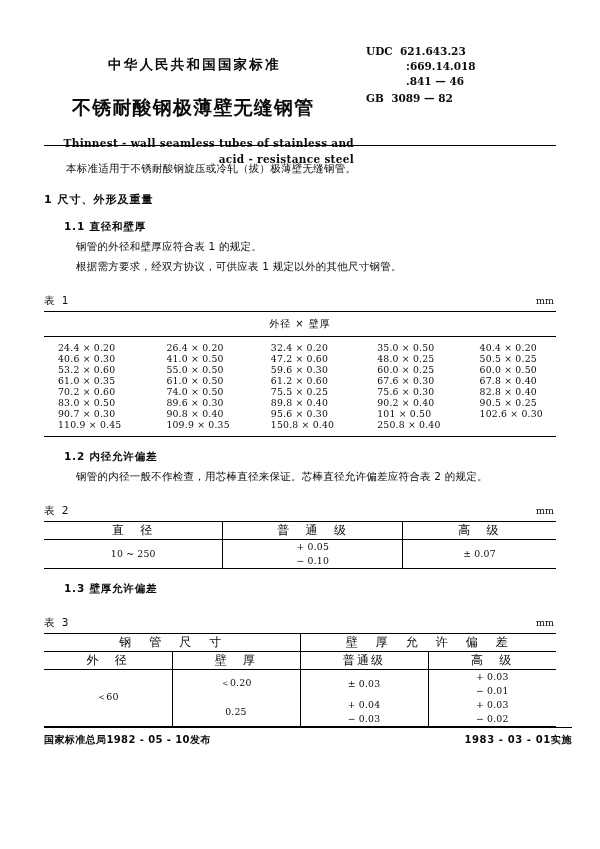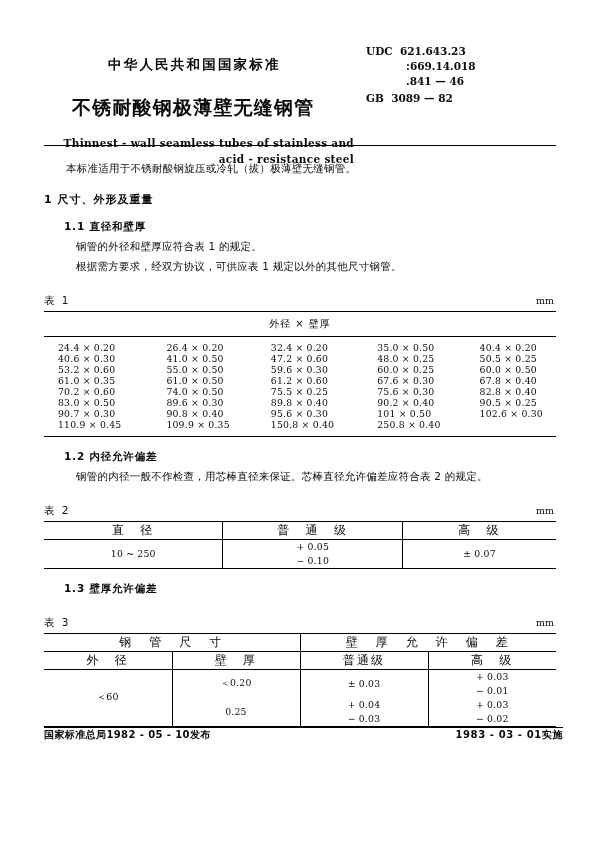--- a/index.html
+++ b/index.html
@@ -201,23 +201,24 @@
   }
   .t3 td { padding: 5px 0; font-size: 9.3px; }
   .t3 td.od { font-size: 9.5px; }
   .sub-row-1 td { padding-top: 9px; padding-bottom: 3px; }
   .sub-row-2 td { padding-top: 9px; padding-bottom: 9px; }
 
   
   .footer {
     position: absolute;
     left: 44px;
-    right: 37px;
+    right: 28px;
     top: 727px;
     border-top: 1.6px solid #000;
+    padding-top: 5px;
     display: flex;
     justify-content: space-between;
     font-size: 10px;
     font-weight: bold;
     letter-spacing: 0.4px;
   }
   .footer .right { letter-spacing: 0.6px; }
 </style>
 </head>
 <body>

